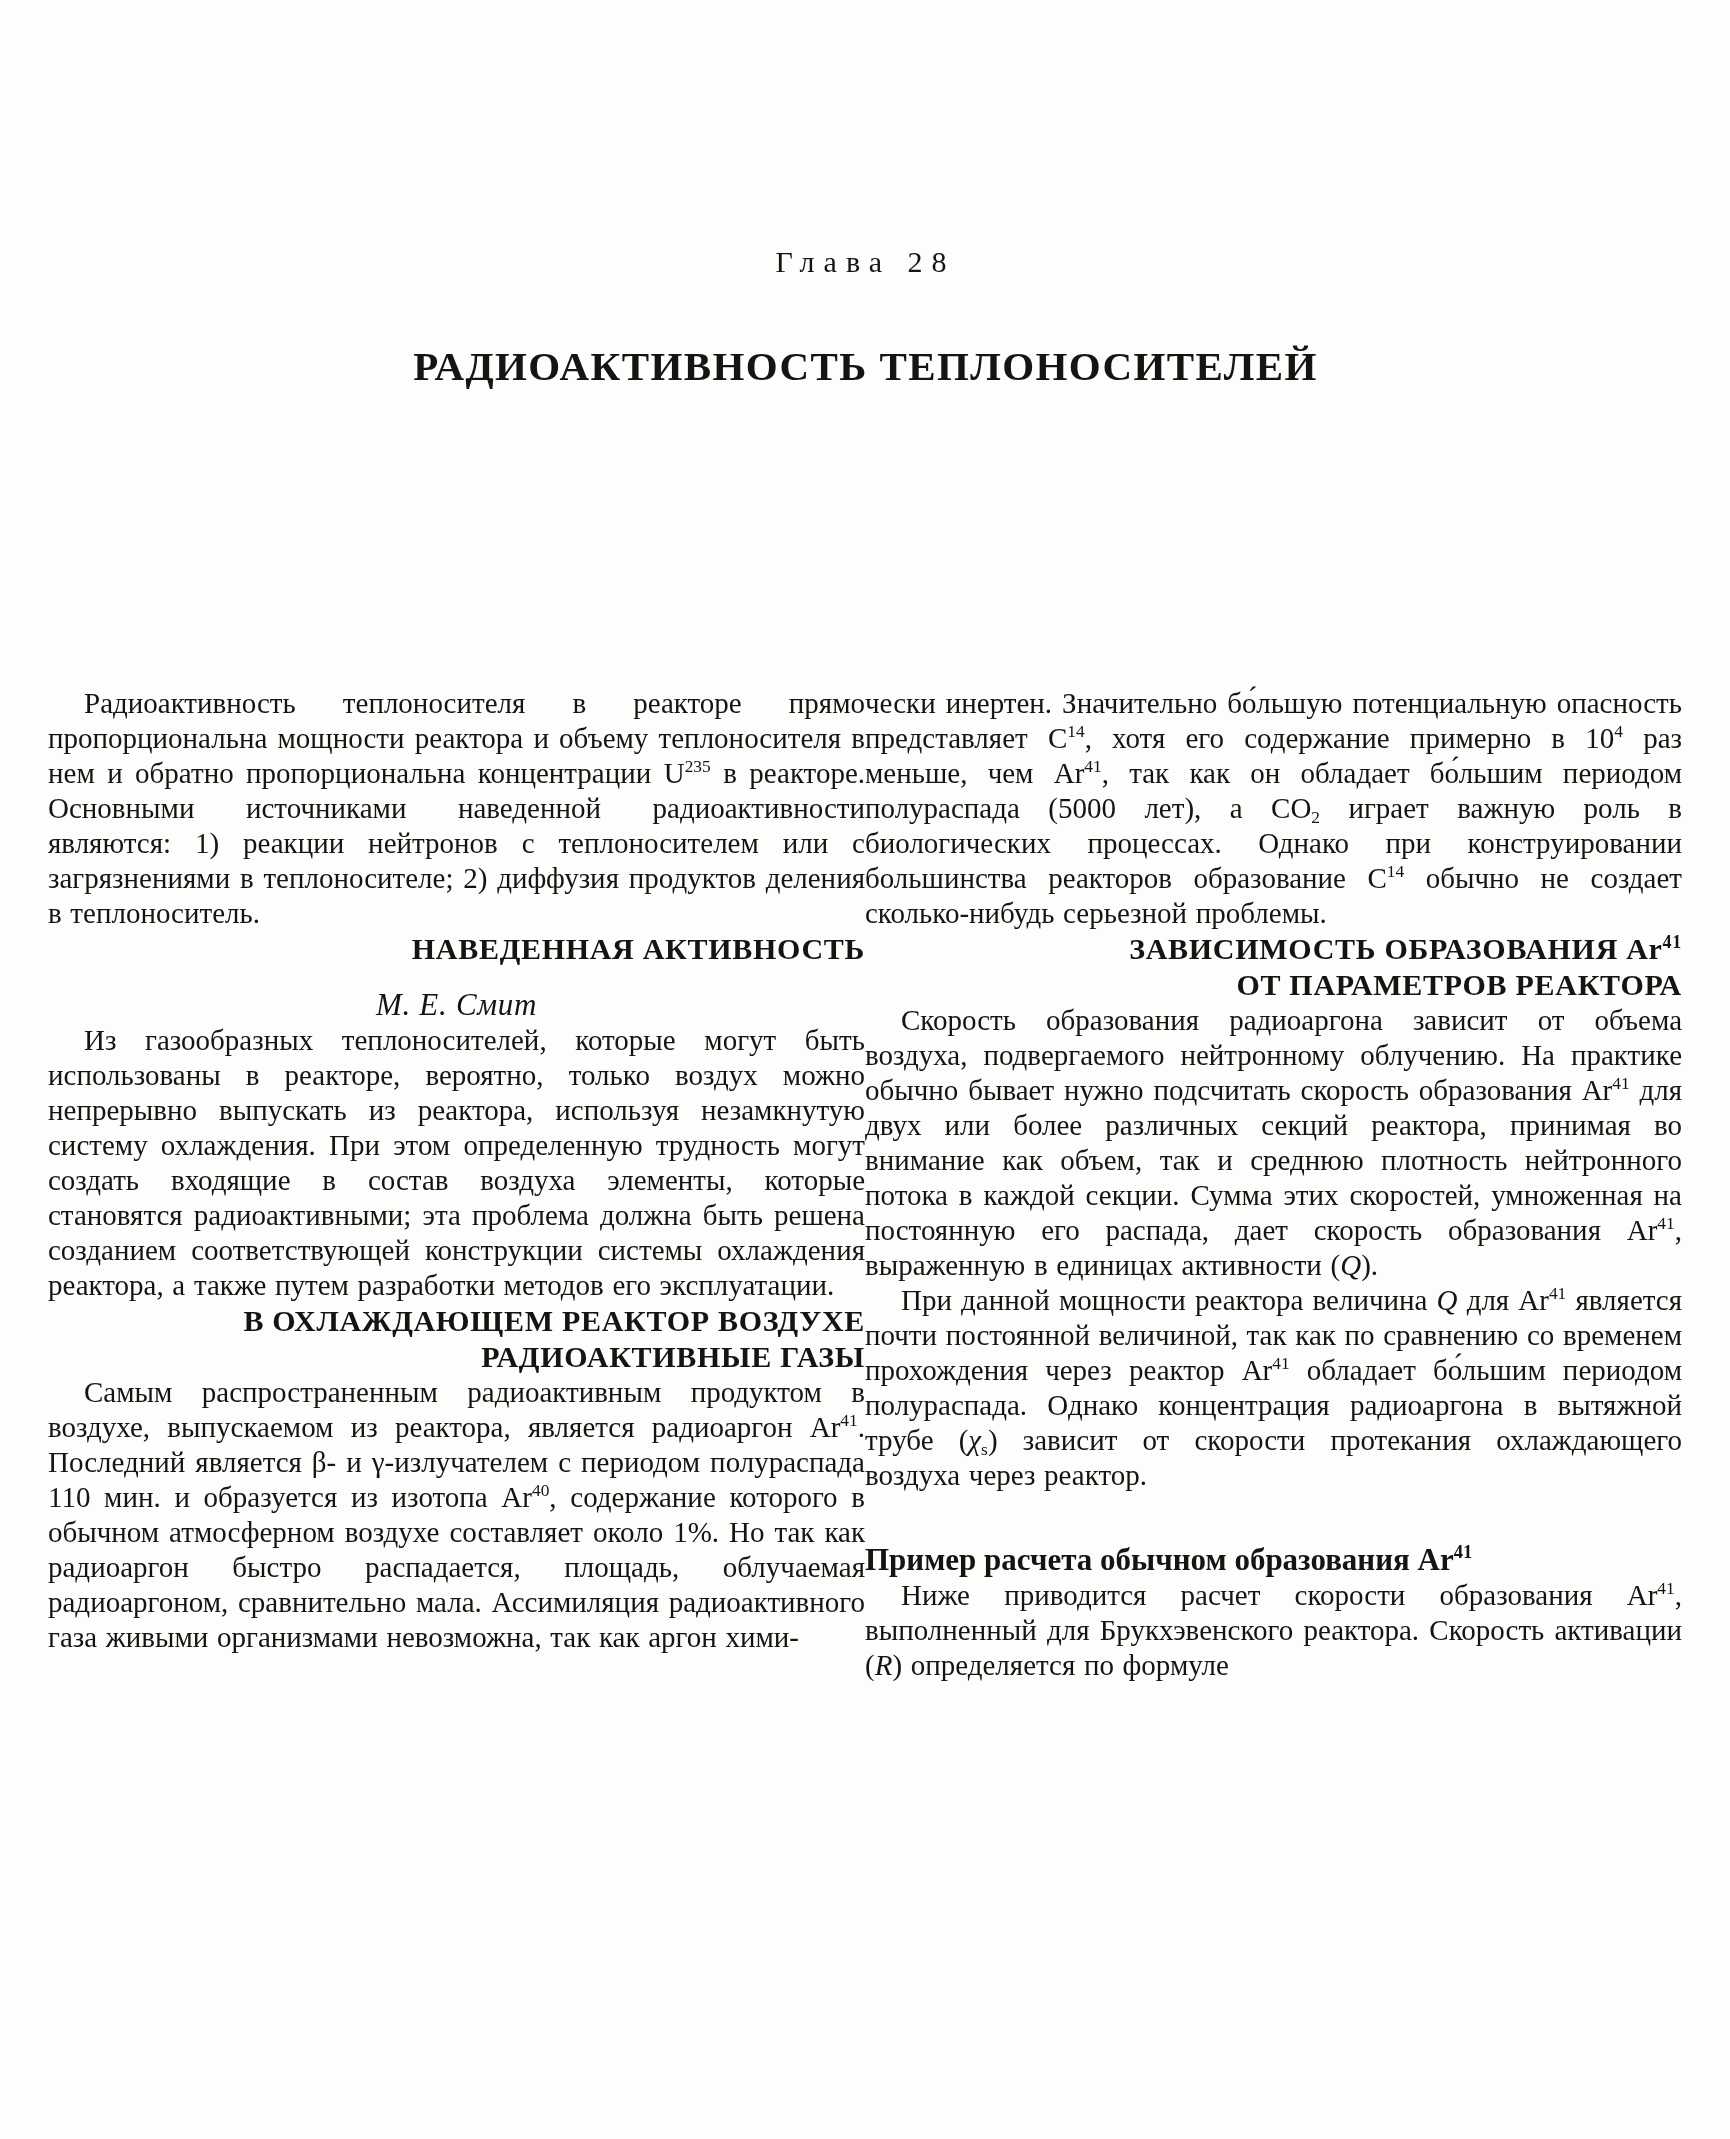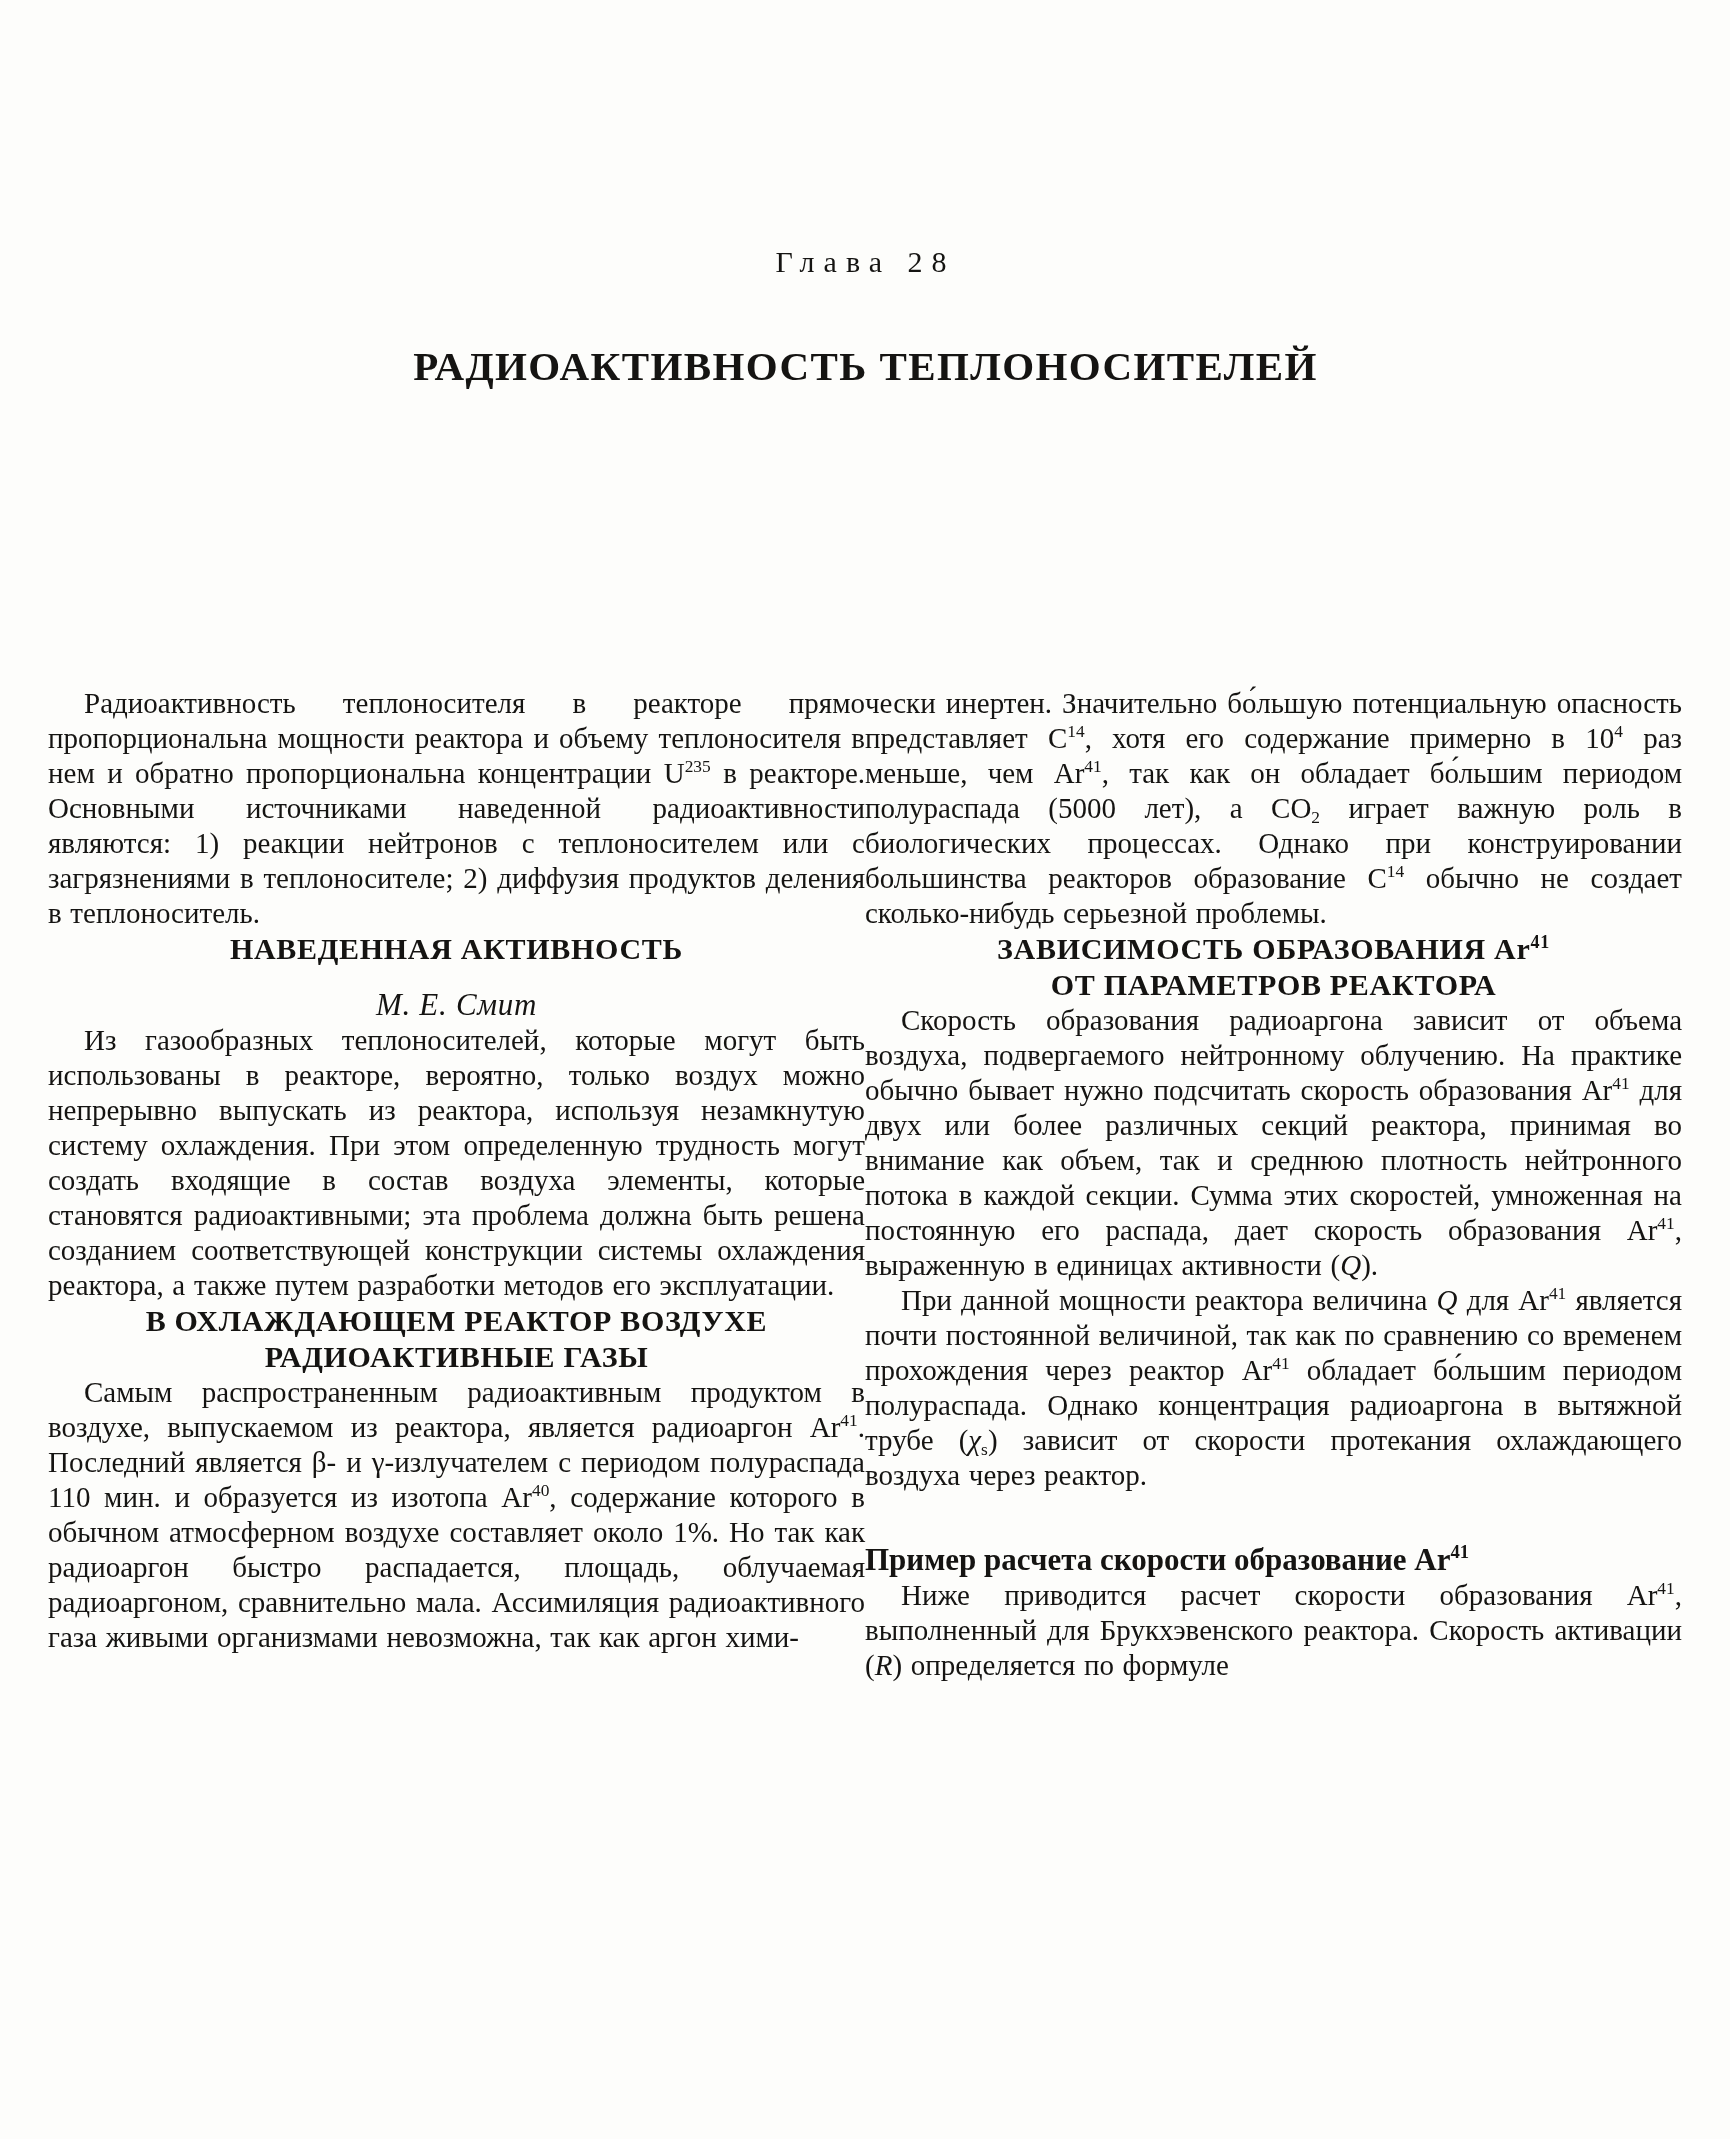--- a/index.html
+++ b/index.html
@@ -57,21 +57,21 @@
   sub { top: 0.28em; }
 
   h2.sec-heading {
     margin: 0;
     font-size: 30px;
     line-height: 36px;
     font-weight: 700;
     text-align: center;
     letter-spacing: 0.7px;
   }
-  .hl { display: block; }
+  .hl { display: block; text-align: right; }
 
   .mt-heading1 { margin-top: 66px; }
   .mt-heading2 { margin-top: 58px; }
   .mt-heading3 { margin-top: 63px; }
 
   .author {
     margin-top: 20px;
     text-align: center;
     font-style: italic;
     font-size: 31px;
@@ -141,21 +141,21 @@
 
       <h2 class="sec-heading mt-heading3">
         <span class="hl"><span>ЗАВИСИМОСТЬ ОБРАЗОВАНИЯ Ar</span><sup>41</sup></span>
         <span class="hl">ОТ ПАРАМЕТРОВ РЕАКТОРА</span>
       </h2>
 
       <p class="body indent after-heading"><span>Скорость образования радиоаргона зависит от объема воздуха, подвергаемого нейтронному облучению. На практике обычно бывает нужно подсчитать скорость образования Ar</span><sup>41</sup><span> для двух или более различных секций реактора, принимая во внимание как объем, так и среднюю плотность нейтронного потока в каждой секции. Сумма этих скоростей, умноженная на постоянную его распада, дает скорость образования Ar</span><sup>41</sup><span>, выраженную в единицах активности (</span><i>Q</i><span>).</span></p>
 
       <p class="body indent"><span>При данной мощности реактора величина </span><i>Q</i><span> для Ar</span><sup>41</sup><span> является почти постоянной величиной, так как по сравнению со временем прохождения через реактор Ar</span><sup>41</sup><span> обладает бо́льшим периодом полураспада. Однако концентрация радиоаргона в вытяжной трубе (</span><i>χ</i><sub>s</sub><span>) зависит от скорости протекания охлаждающего воздуха через реактор.</span></p>
 
-      <h3 class="sub-heading"><span>Пример расчета скорости образование Ar</span><sup>41</sup></h3>
+      <h3 class="sub-heading"><span>Пример расчета обычном образования Ar</span><sup>41</sup></h3>
 
       <p class="body indent after-subheading"><span>Ниже приводится расчет скорости образования Ar</span><sup>41</sup><span>, выполненный для Брукхэвенского реактора. Скорость активации (</span><i>R</i><span>) определяется по формуле</span></p>
 
     </div>
 
   </div>
 </div>
 
 
 </body></html>

